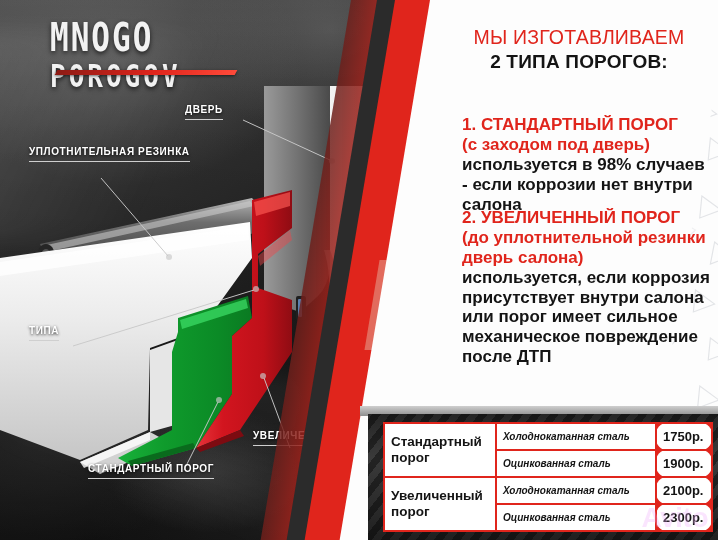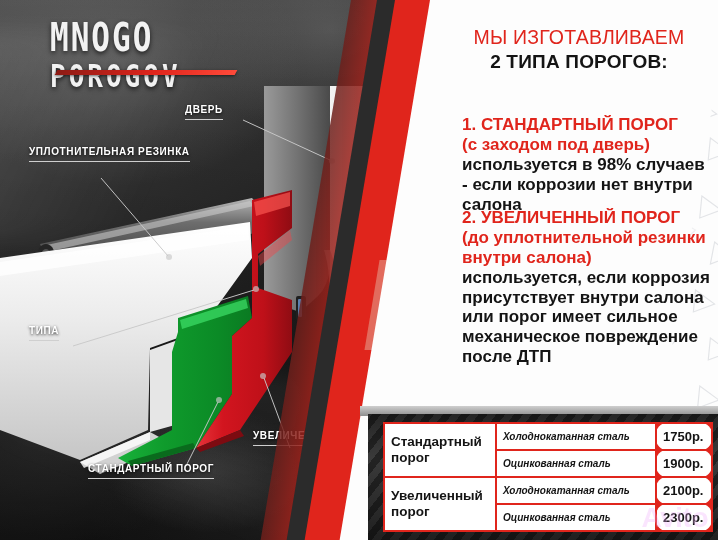--- a/index.html
+++ b/index.html
@@ -323,21 +323,21 @@
   </div>
 
   <div class="block b1">
     <div class="b-head">1. СТАНДАРТНЫЙ ПОРОГ</div>
     <div class="b-sub">(с заходом под дверь)</div>
     <div class="b-body">используется в 98% случаев - если коррозии нет внутри салона</div>
   </div>
 
   <div class="block b2">
     <div class="b-head">2. УВЕЛИЧЕННЫЙ ПОРОГ</div>
-    <div class="b-sub">(до уплотнительной резинки внутри салона)</div>
+    <div class="b-sub">(до уплотнительной резинки дверь салона)</div>
     <div class="b-body">используется, если коррозия присутствует внутри салона или порог имеет сильное механическое повреждение после ДТП</div>
   </div>
 
   <div class="bottom-edge"></div>
   <div class="table-band"></div>
   <table class="ptable">
     <tbody>
         <tr>
       <td class="type" rowspan="2">Стандартный порог</td>
       <td class="mat">Холоднокатанная сталь</td>

